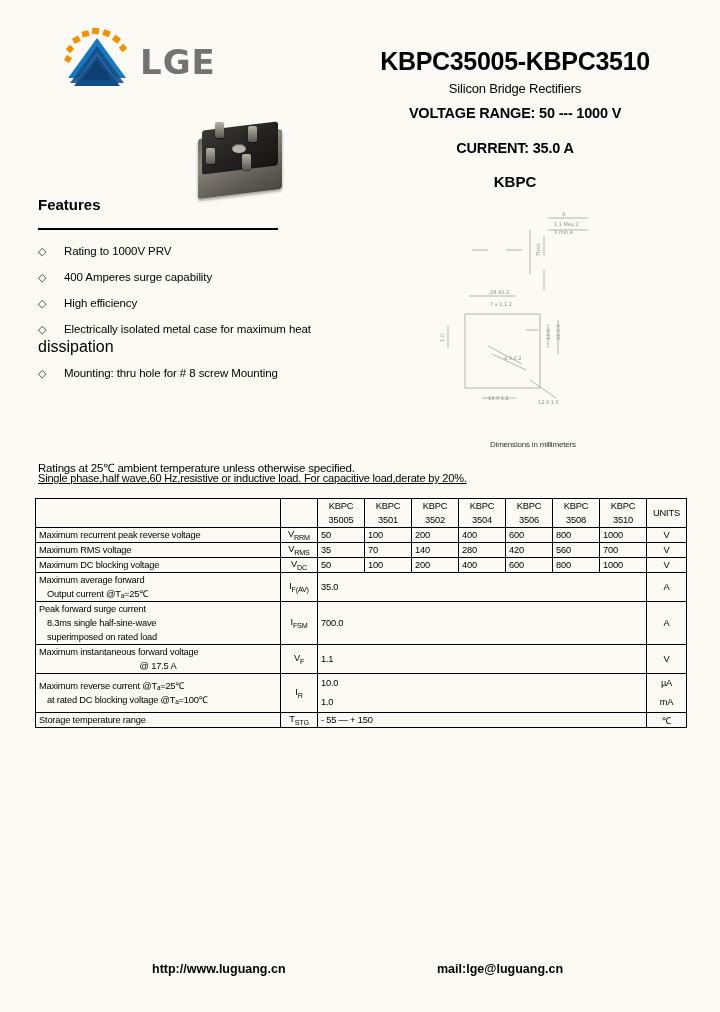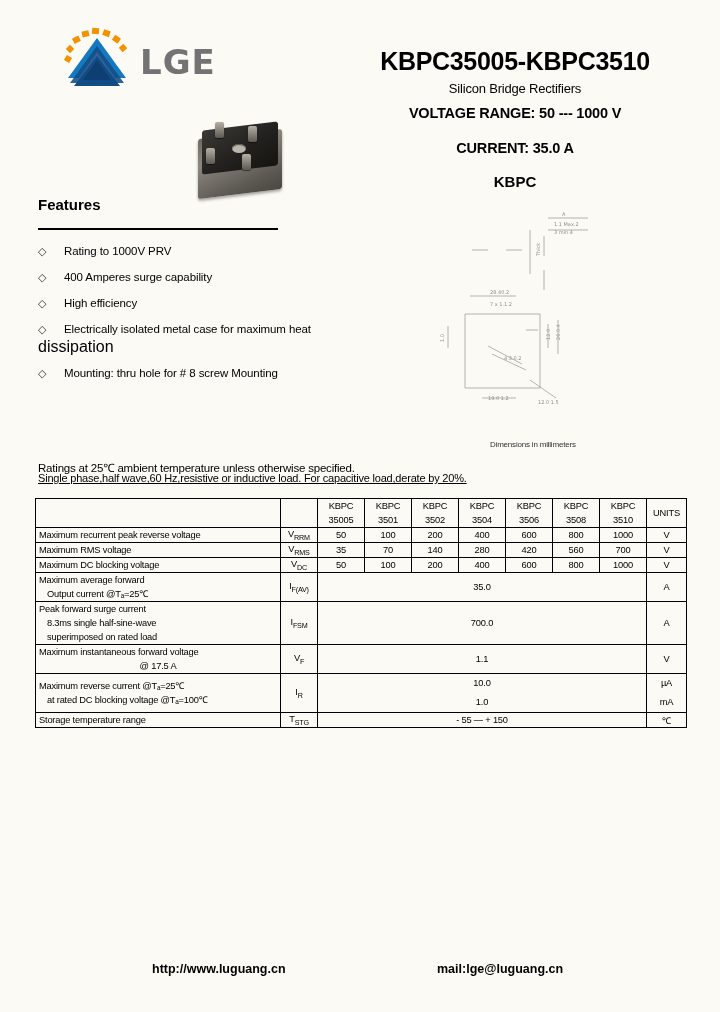--- a/index.html
+++ b/index.html
@@ -67,21 +67,21 @@
   table.rt td{border:1px solid #000;font-size:9.3px;padding:0 3px;
               letter-spacing:-0.2px;vertical-align:middle;}
   .c-desc{width:245px;}
   .c-sym{width:37px;text-align:center;}
   .c-val{width:47px;text-align:center;}
   .c-unit{width:40px;text-align:center;}
   .hdr td{text-align:center;font-size:11px;line-height:14px;padding:5px 0;}
   .hdr .stack span{display:block;}
   td.desc{padding-left:4px;line-height:14px;}
   td.sym{font-size:12px;text-align:center;margin-top:36px;}
-  td.val{font-size:10.5px;text-align:center;margin-top:16px;}
+  td.val{font-size:10.5px;margin-top:16px;}
   td.unit{font-size:10px;text-align:center;}
   sub{font-size:7.2px;}
   .ind{padding-left:8px;}
   .two-line{line-height:15px;}
   .three-line{line-height:16px;}
   .stacked-val div{line-height:19px;}
   .stacked-unit div{line-height:19px;}
 
   
   .footer-left{position:absolute;left:152px;top:962px;font-size:12.5px;font-weight:bold;}

